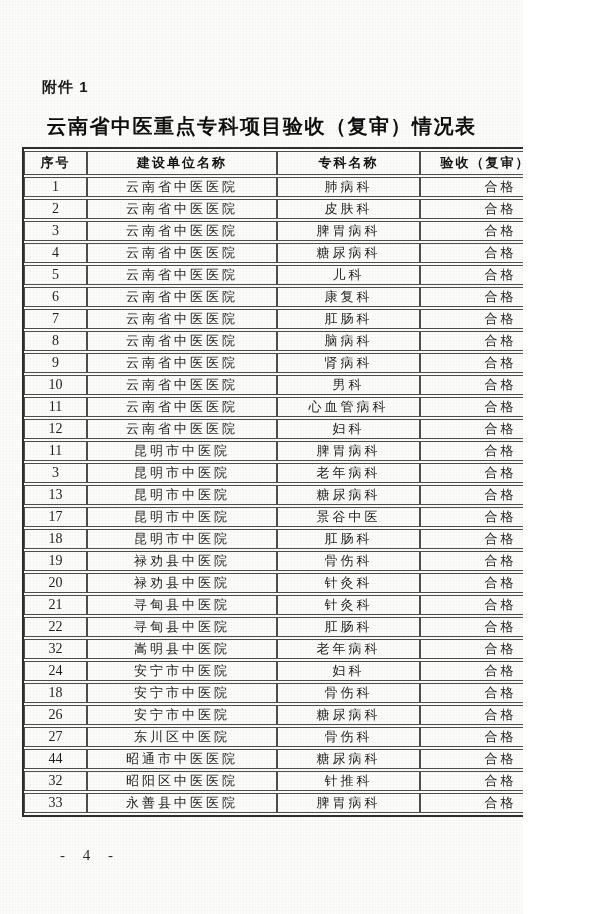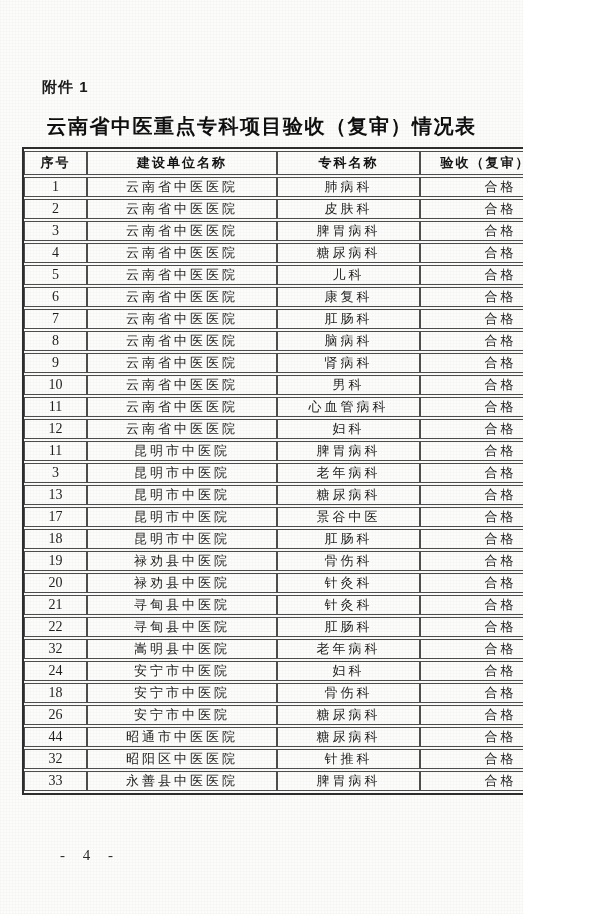--- a/index.html
+++ b/index.html
@@ -273,20 +273,26 @@
           <td>骨伤科</td>
           <td>合格</td>
         </tr>
         <tr>
           <td class="num">26</td>
           <td>安宁市中医院</td>
           <td>糖尿病科</td>
           <td>合格</td>
         </tr>
         <tr>
+          <td class="num">27</td>
+          <td>东川区中医院</td>
+          <td>骨伤科</td>
+          <td>合格</td>
+        </tr>
+        <tr>
           <td class="num">44</td>
           <td>昭通市中医医院</td>
           <td>糖尿病科</td>
           <td>合格</td>
         </tr>
         <tr>
           <td class="num">32</td>
           <td>昭阳区中医医院</td>
           <td>针推科</td>
           <td>合格</td>

